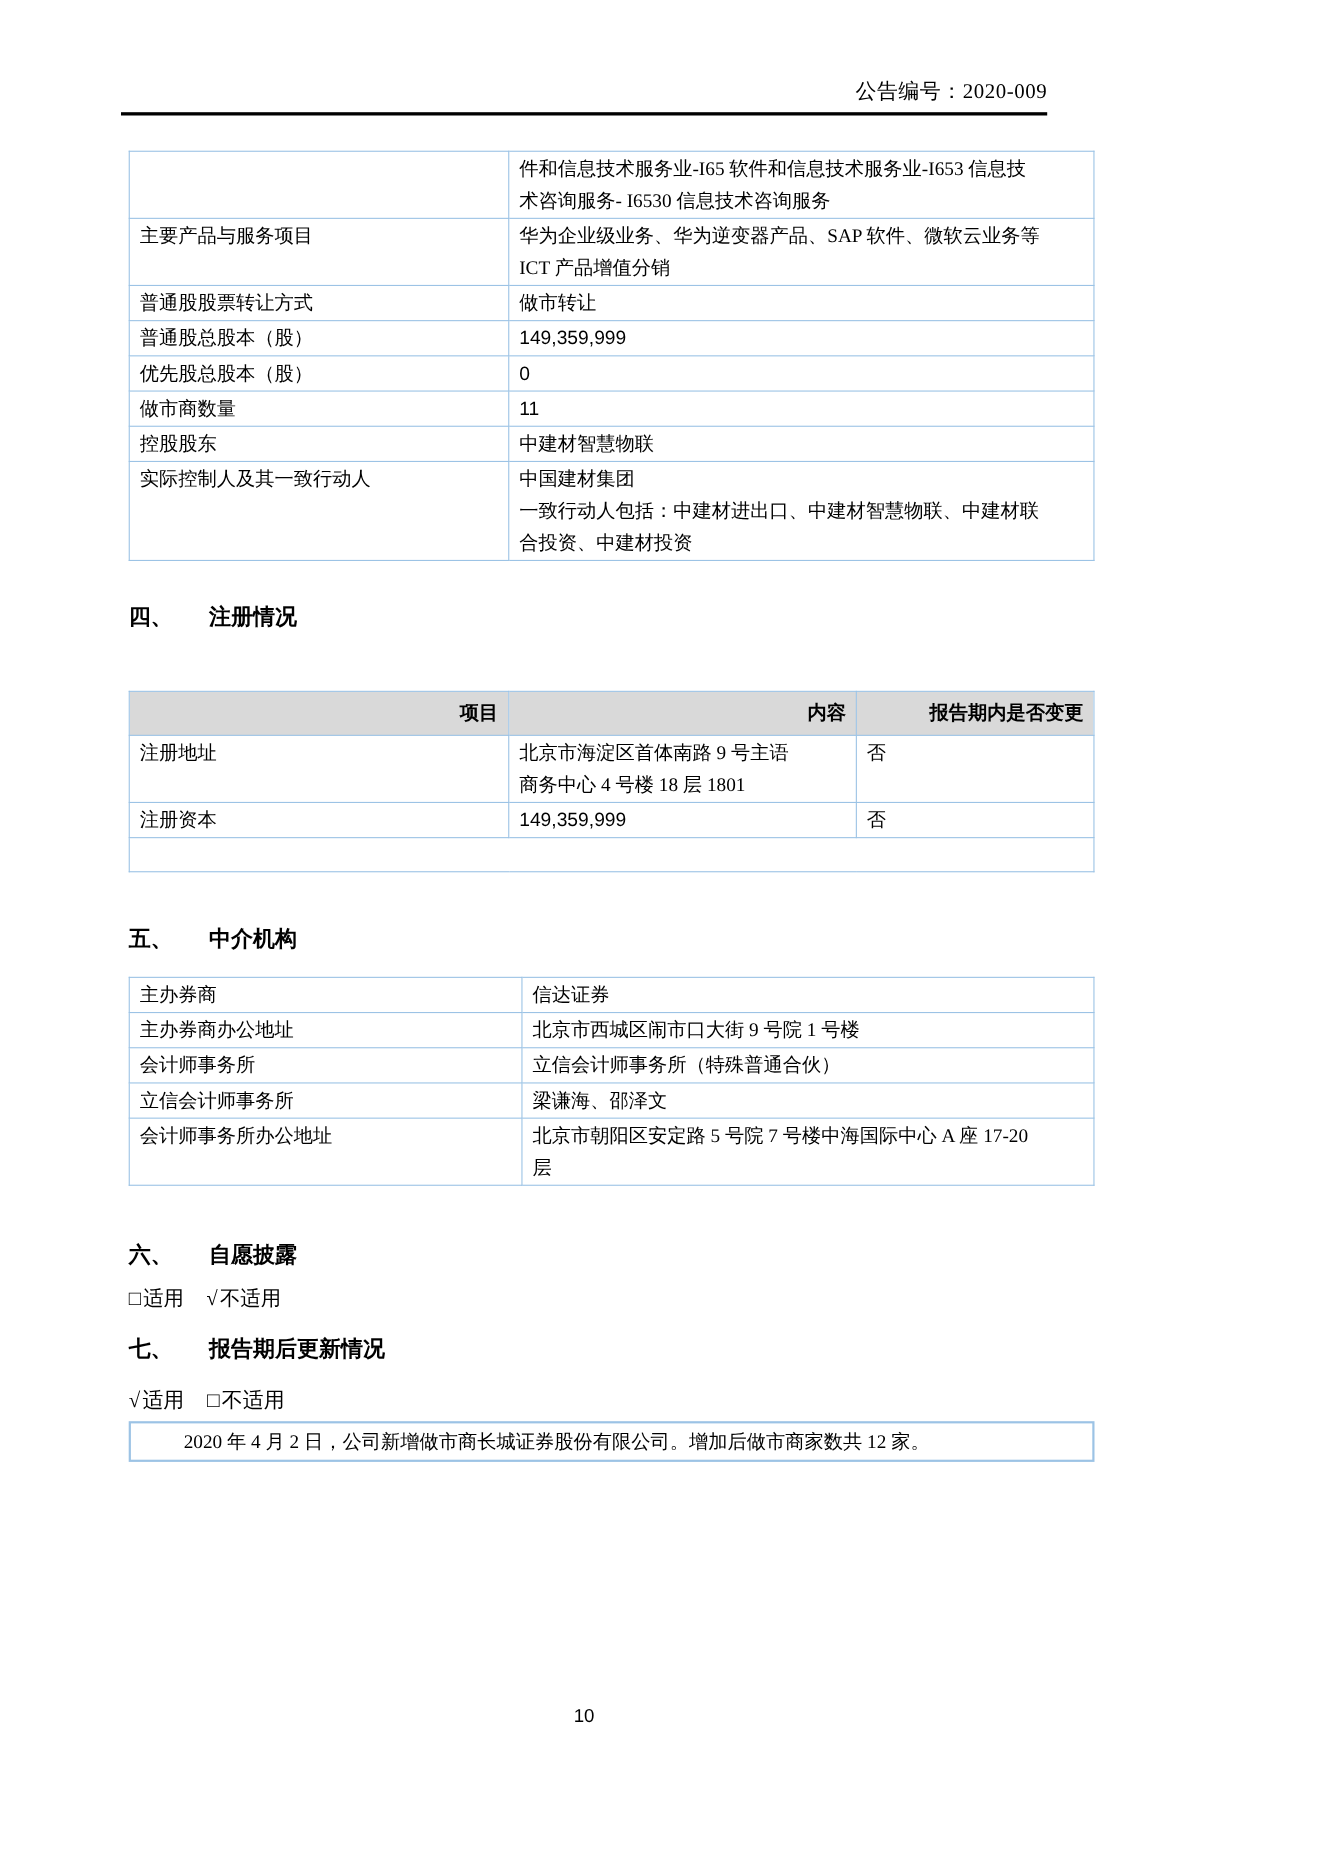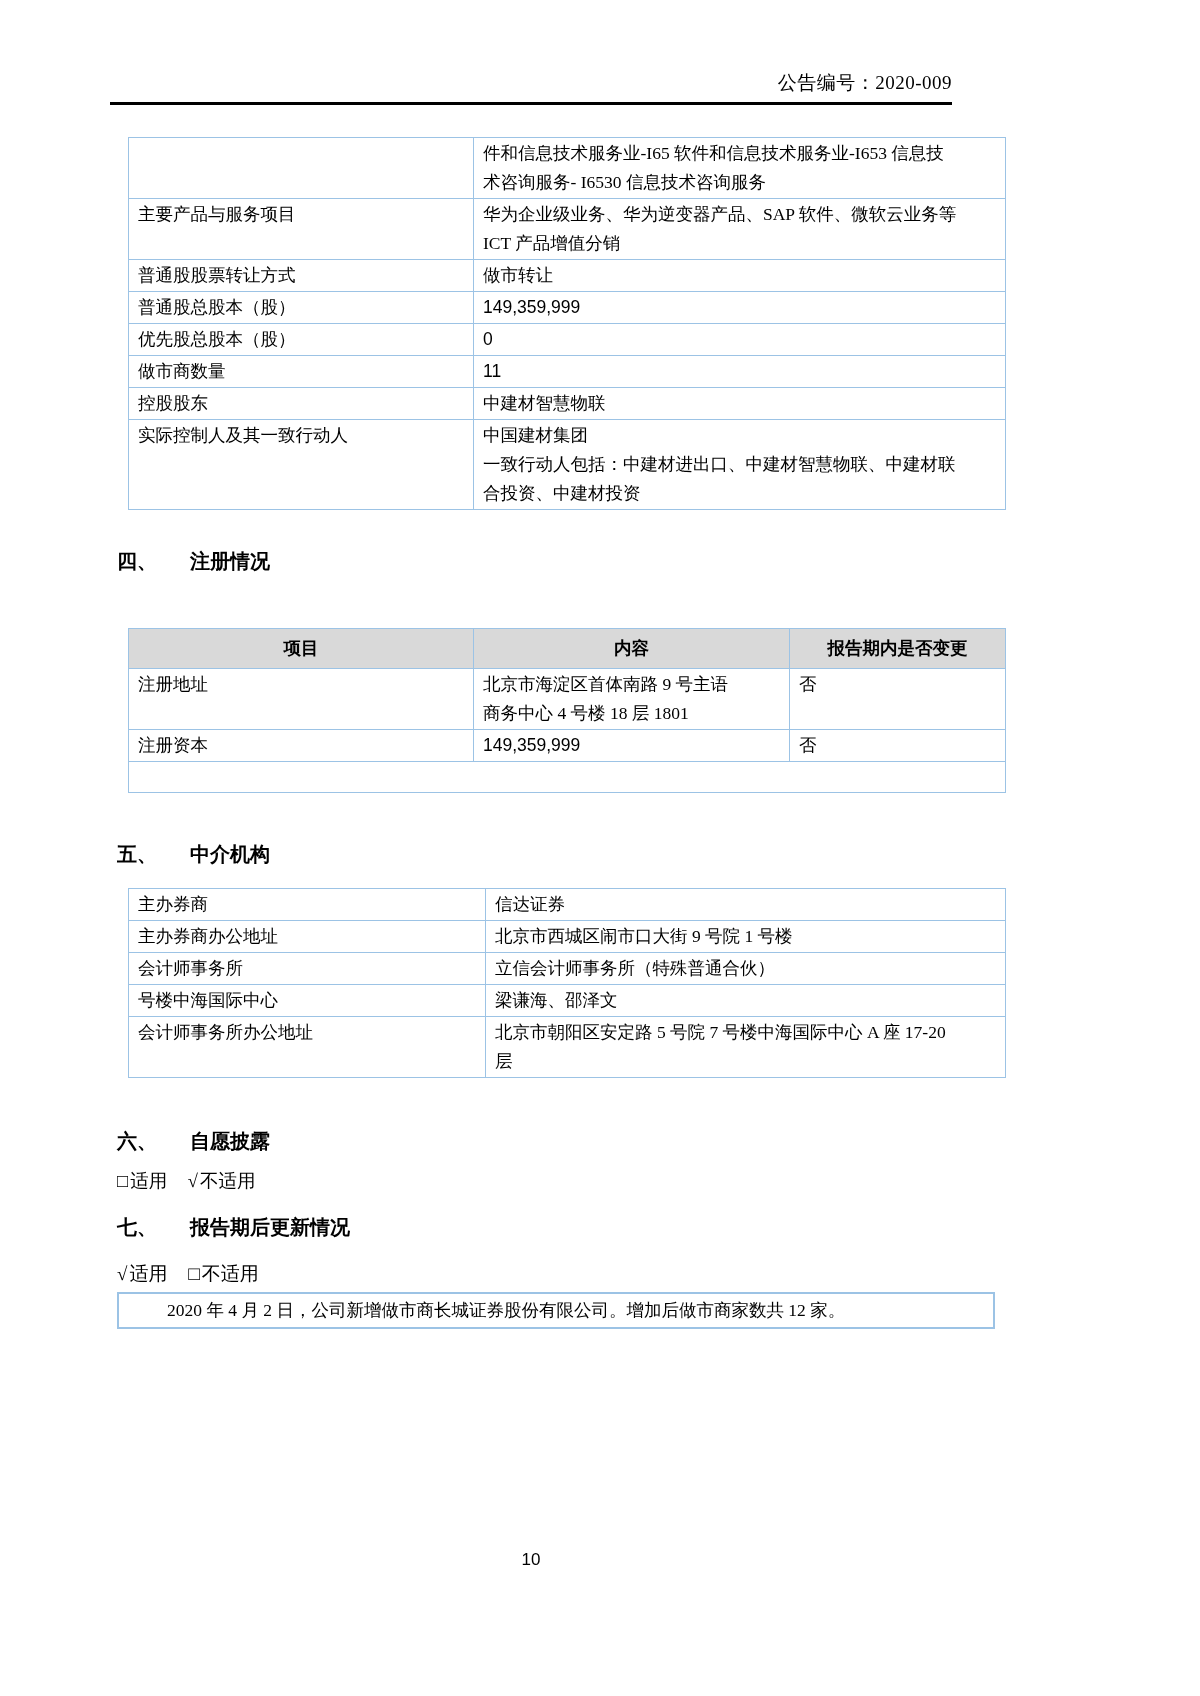--- a/index.html
+++ b/index.html
@@ -30,37 +30,36 @@
   .content{
     position:absolute;
     top:137px;
     left:117px;
     width:878px;
   }
   table.doc{
     border-collapse:collapse;
     width:878px;
     table-layout:fixed;
-    margin-left:11px;
   }
   table.doc td, table.doc th{
     border:1px solid #9cc3e5;
     padding:1px 9px;
     font-size:17.5px;
     line-height:29px;
     vertical-align:top;
     text-align:left;
     font-weight:normal;
     word-break:break-all;
     overflow:hidden;
   }
   table.doc th{
     background:#d9d9d9;
     font-weight:bold;
-    text-align:center;
+    text-align:right;
     padding:5px 9px;
   }
   .col-label1{width:326px;}
   .col-label3{width:338px;}
   .reg-c1{width:326px;}
   .reg-c2{width:297px;}
   .sans{font-family:"Liberation Sans","DejaVu Sans",sans-serif;font-size:16.5px;}
   .num-right{text-align:right;font-family:"Liberation Sans","DejaVu Sans",sans-serif;font-size:16.5px;}
   .empty-cell{height:28px;}
   .sec-heading{
@@ -201,21 +200,21 @@
       </tr>
       <tr>
         <td class="col-label3">主办券商办公地址</td>
         <td>北京市西城区闹市口大街 9 号院 1 号楼</td>
       </tr>
       <tr>
         <td class="col-label3">会计师事务所</td>
         <td>立信会计师事务所（特殊普通合伙）</td>
       </tr>
       <tr>
-        <td class="col-label3">号楼中海国际中心</td>
+        <td class="col-label3">立信会计师事务所</td>
         <td>梁谦海、邵泽文</td>
       </tr>
       <tr>
         <td class="col-label3">会计师事务所办公地址</td>
         <td>
           <div>北京市朝阳区安定路 5 号院 7 号楼中海国际中心 A 座 17-20</div>
           <div>层</div>
         </td>
       </tr>
     </tbody>

